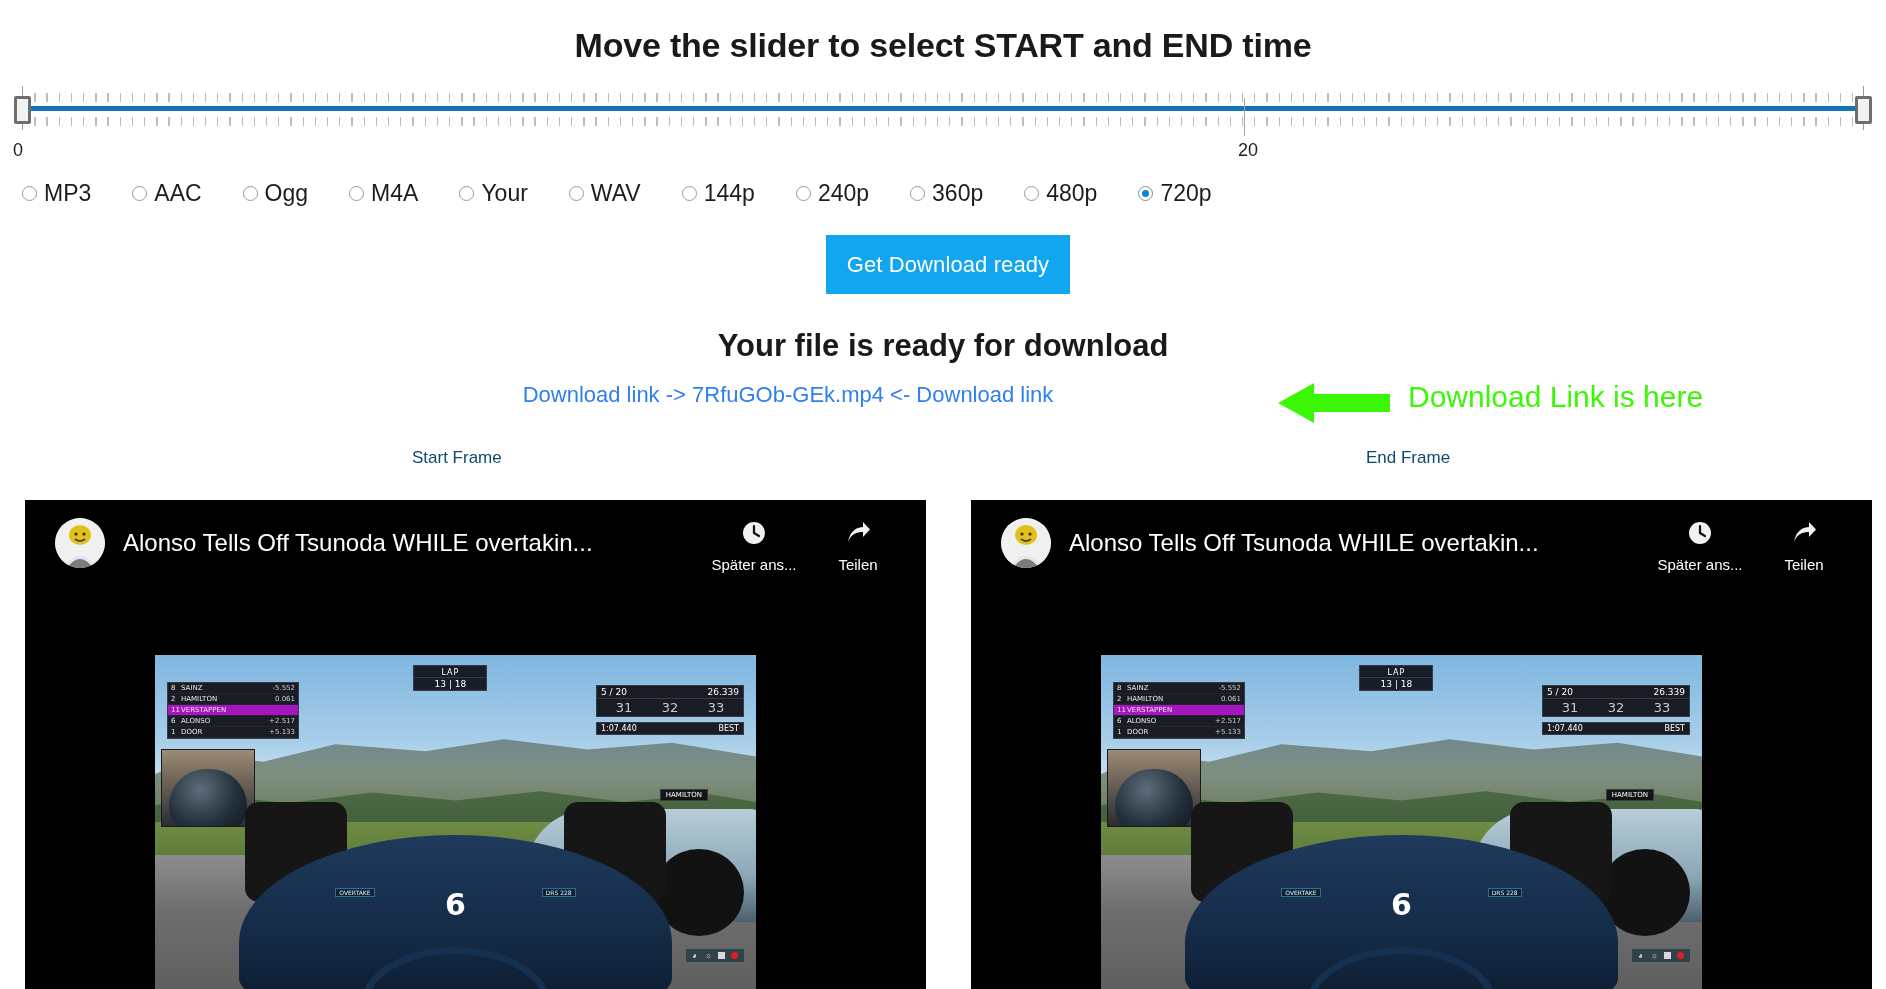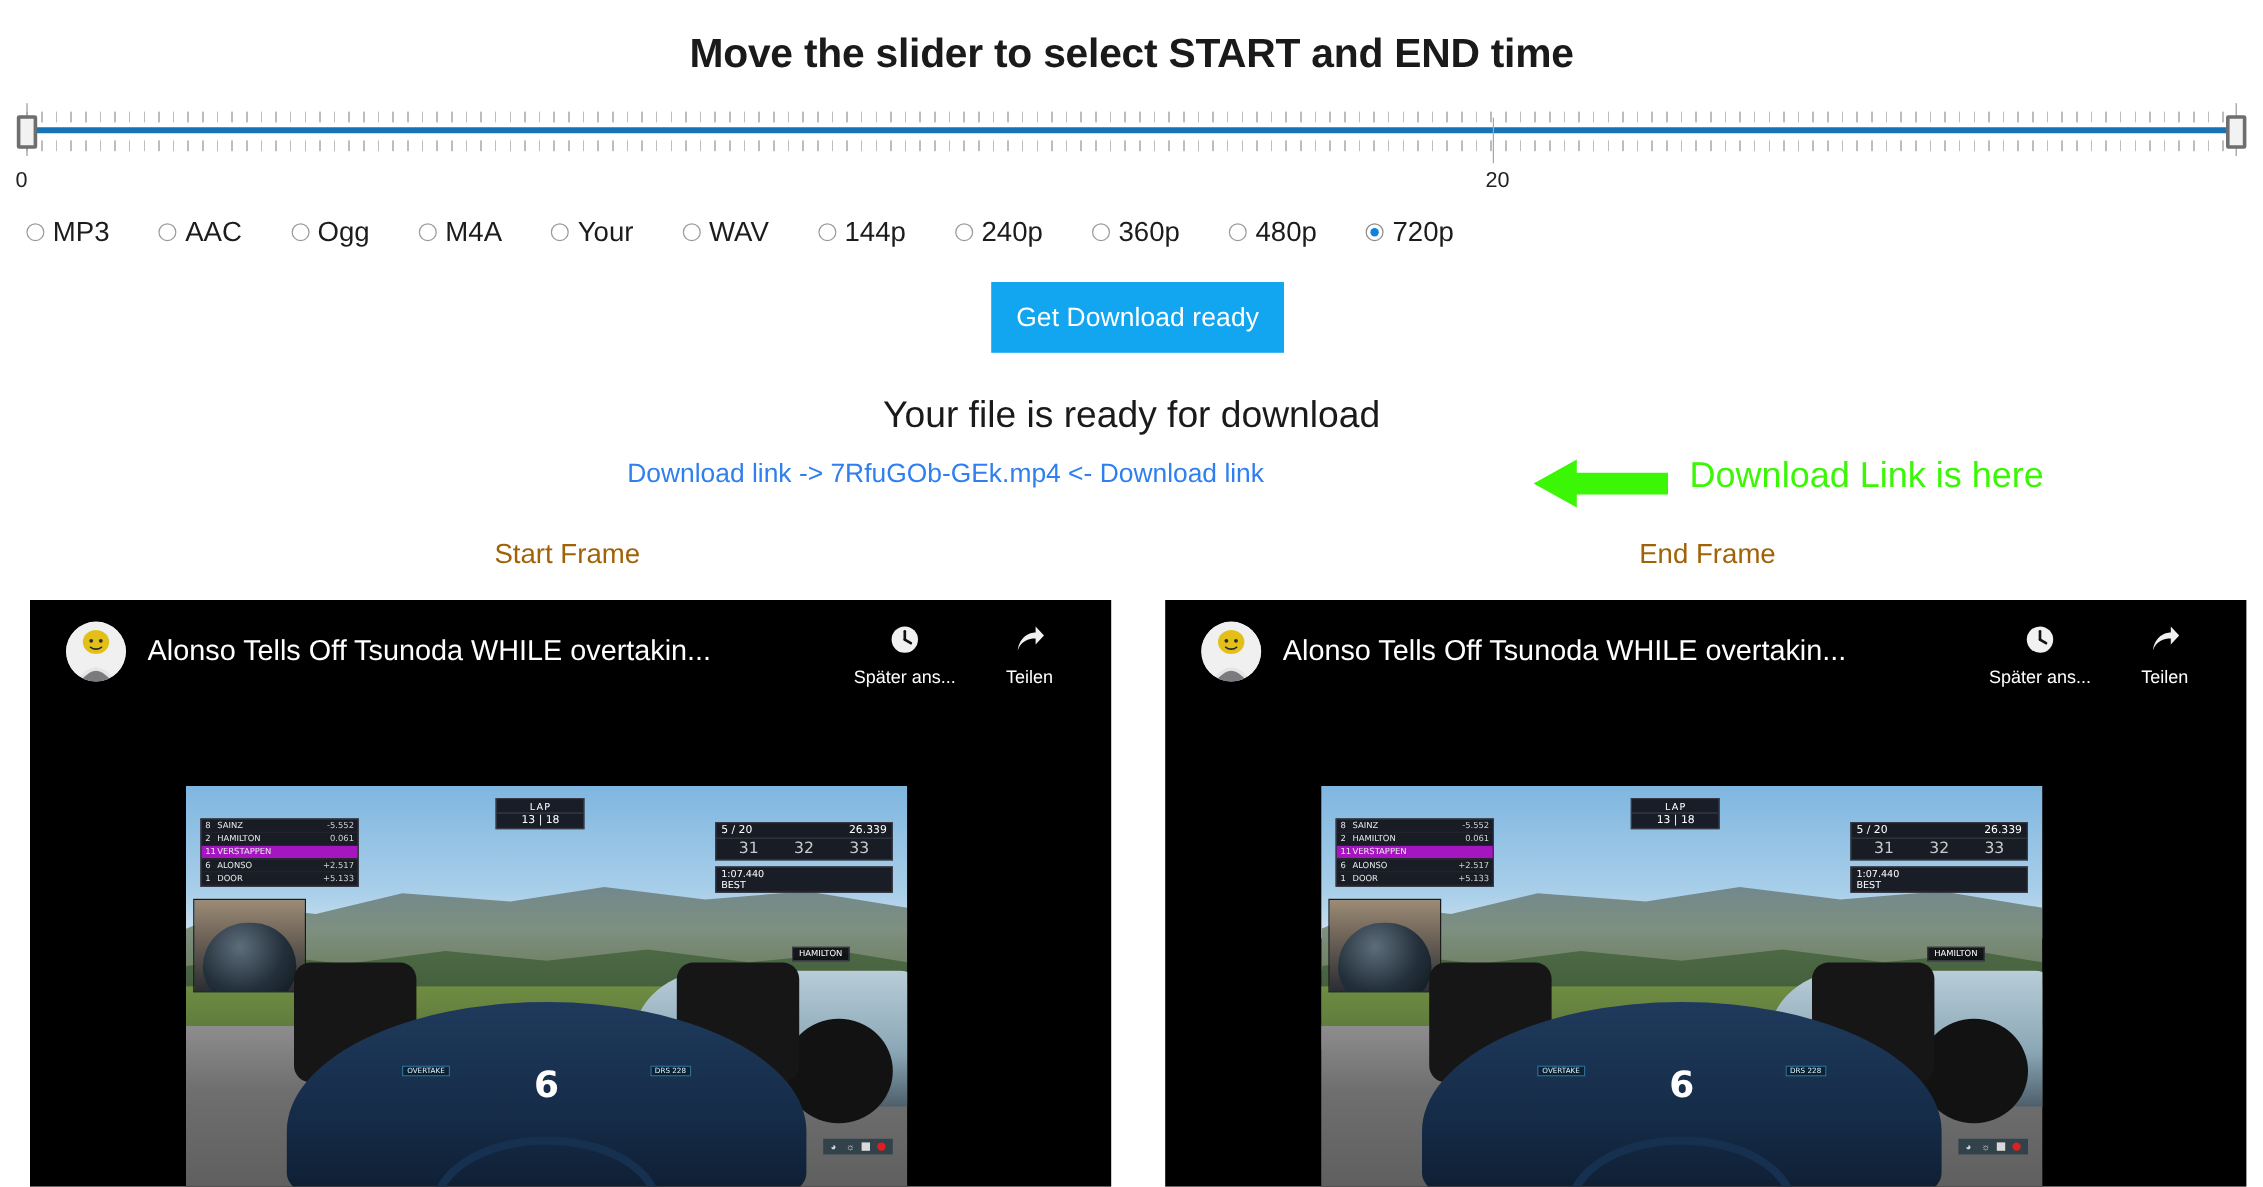--- a/index.html
+++ b/index.html
@@ -162,21 +162,21 @@
   }
 
   
   .ready-title {
     position: absolute;
     top: 328px;
     left: 0;
     width: 1886px;
     text-align: center;
     font-size: 31px;
-    font-weight: normal;
+    font-weight: bold;
     color: #1a1a1a;
   }
 
   
   .dl-link-row {
     position: absolute;
     top: 382px;
     left: 0;
     width: 1576px;
     text-align: center;
@@ -202,22 +202,22 @@
     top: 380px;
     font-size: 30px;
     color: #3bf705;
     white-space: nowrap;
   }
 
   
   .frame-label {
     position: absolute;
     top: 448px;
-    font-size: 23px;
-    color: #a16207;
+    font-size: 17px;
+    color: #0c4a6e;
     text-align: right;
   }
   .frame-label.start { left: 412px; }
   .frame-label.end { left: 1366px; }
 
   
   .player {
     position: absolute;
     top: 500px;
     width: 901px;
@@ -435,21 +435,20 @@
   }
   .hud-timing .bar2 {
     margin-top: 5px;
     background: rgba(10,10,16,0.9);
     border: 1px solid #3a3a46;
     color: #fff;
     display: flex;
     justify-content: space-between;
     font-size: 8px;
     padding: 1px 4px;
-    flex-direction: column;
   }
   .hud-name {
     position: absolute;
     right: 8%;
     top: 40%;
     background: rgba(10,10,16,0.9);
     border: 1px solid #3a3a46;
     color: #fff;
     font-size: 7px;
     padding: 1px 5px;

